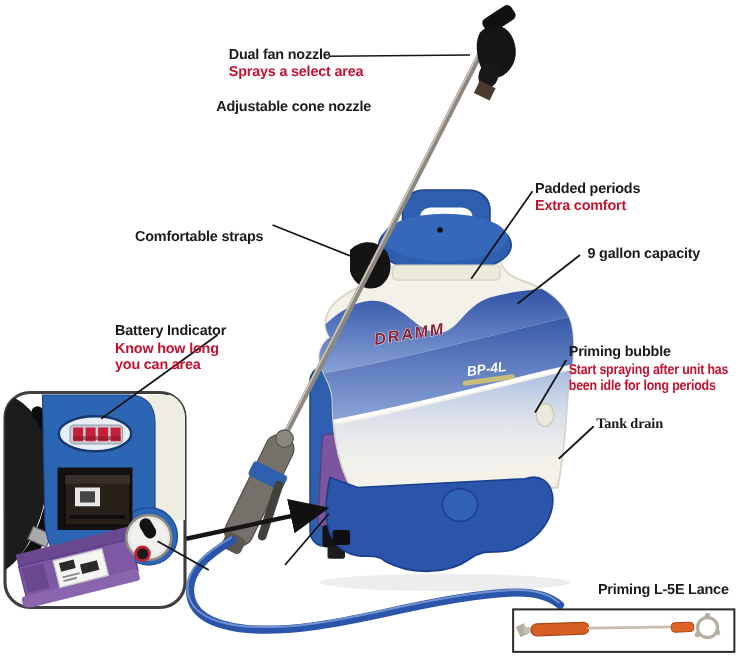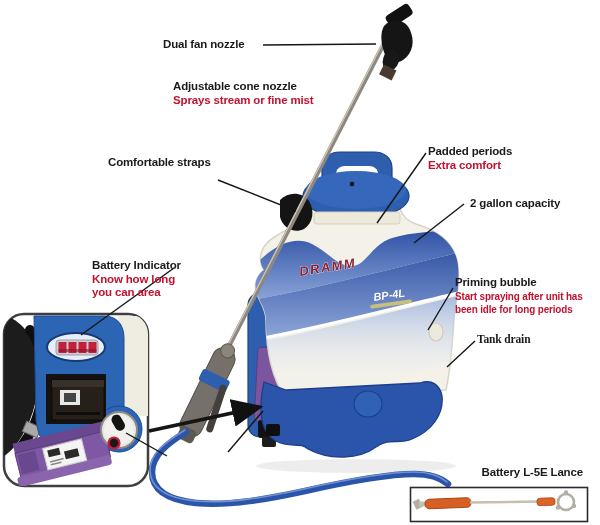--- a/index.html
+++ b/index.html
@@ -194,40 +194,40 @@
       <line x1="464" y1="204" x2="414" y2="243"></line>
       <line x1="174" y1="268" x2="81" y2="335"></line>
       <line x1="453" y1="288" x2="428" y2="330"></line>
       <line x1="475" y1="341" x2="447" y2="367"></line>
       <line x1="167" y1="456" x2="126" y2="433"></line>
       <line x1="228" y1="452" x2="263" y2="411"></line>
       <line x1="149" y1="431" x2="260" y2="407" stroke-width="3.5" marker-end="url(#ah)"></line>
     </g>
   </svg>
 
-  <div class="callout" style="left:163px;top:38px">
+  <div class="callout" style="left:183px;top:38px">
     <div class="c-title">Dual fan nozzle</div>
+    <div class="c-sub">Sprays a select area</div>
   </div>
 
   <div class="callout" style="left:173px;top:80px">
     <div class="c-title">Adjustable cone nozzle</div>
-    <div class="c-sub">Sprays stream or fine mist</div>
-  </div>
-
-  <div class="callout" style="left:108px;top:156px">
+  </div>
+
+  <div class="callout" style="left:108px;top:184px">
     <div class="c-title">Comfortable straps</div>
   </div>
 
   <div class="callout" style="left:428px;top:145px">
     <div class="c-title">Padded periods</div>
     <div class="c-sub">Extra comfort</div>
   </div>
 
   <div class="callout" style="left:470px;top:197px">
-    <div class="c-title">2 gallon capacity</div>
+    <div class="c-title">9 gallon capacity</div>
   </div>
 
   <div class="callout" style="left:92px;top:259px">
     <div class="c-title">Battery Indicator</div>
     <div class="c-sub">Know how long</div>
     <div class="c-sub">you can area</div>
   </div>
 
   <div class="callout" style="left:455px;top:276px">
     <div class="c-title">Priming bubble</div>
@@ -235,15 +235,15 @@
     <div class="c-sub condensed">been idle for long periods</div>
   </div>
 
   <div class="callout" style="left:467px;top:333px">
     <div class="c-title indent">Tank drain</div>
   </div>
 
   <div class="callout" style="left:170px;top:449px">
   </div>
 
-  <div class="lance-label">Battery L-5E Lance</div>
+  <div class="lance-label">Priming L-5E Lance</div>
 
 </div>
 
 </body></html>

